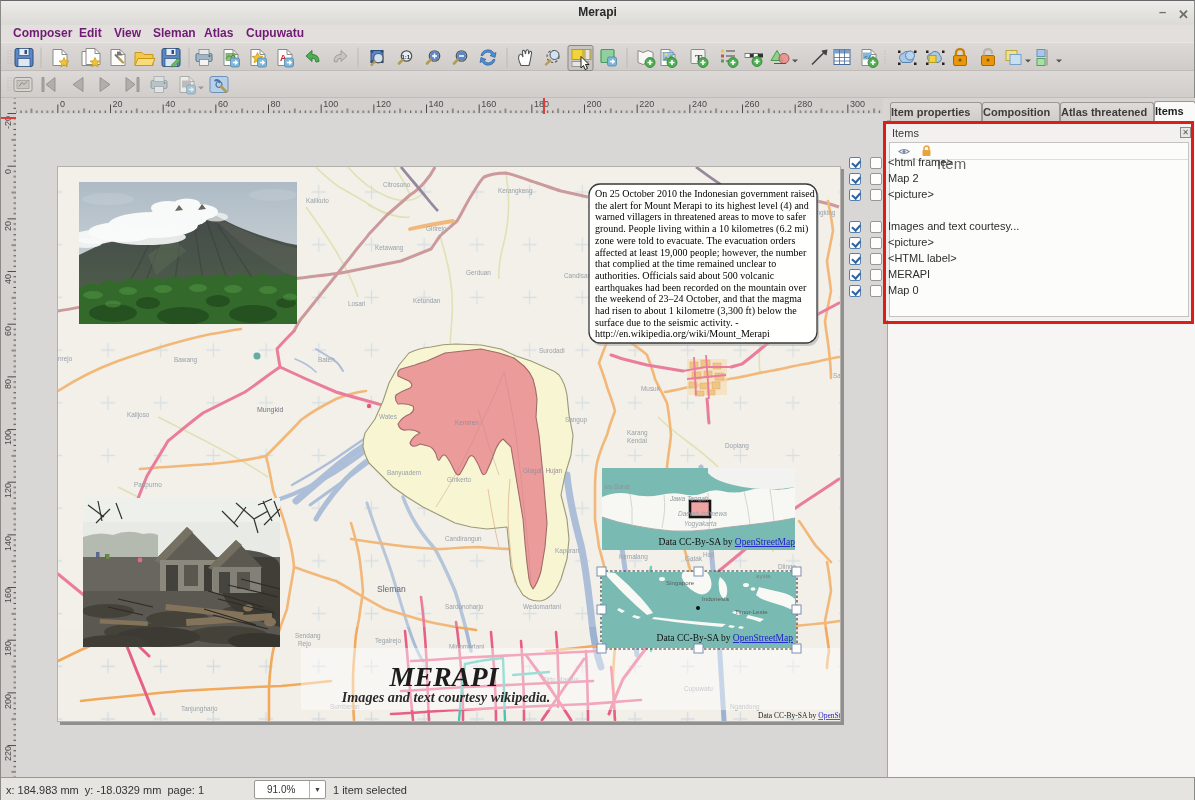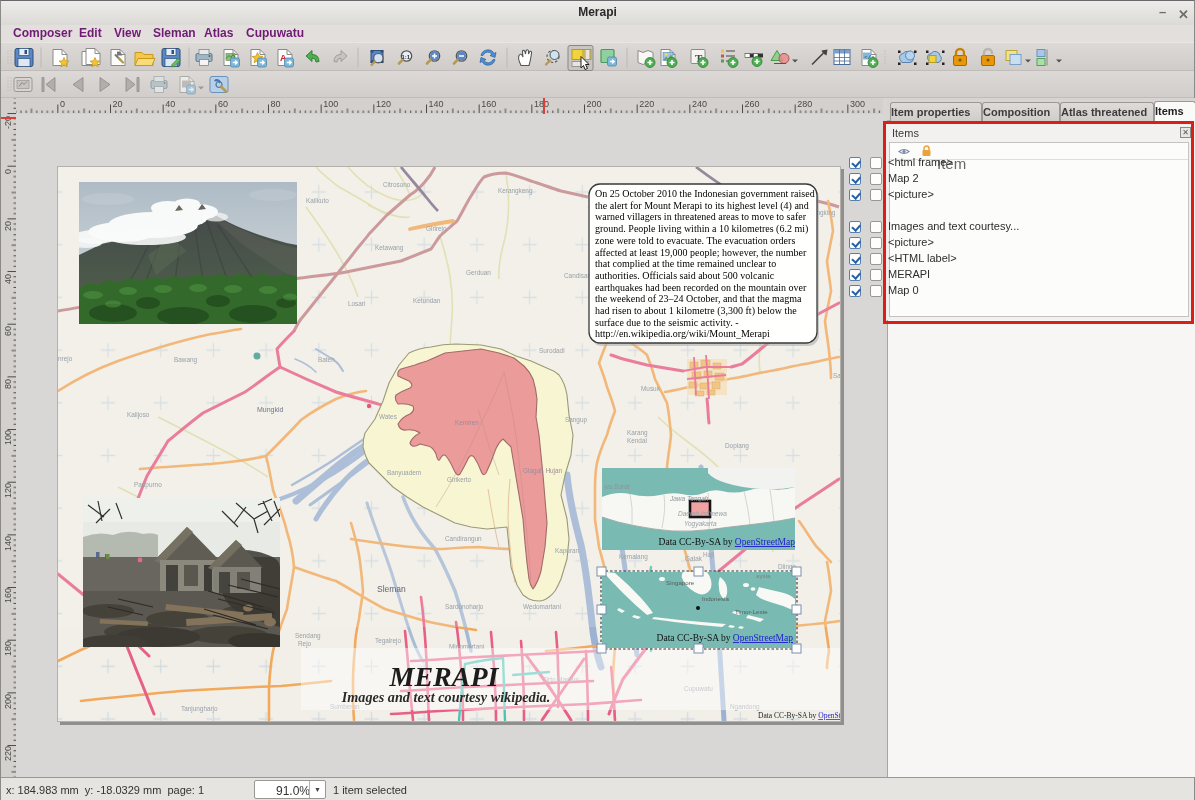--- a/index.html
+++ b/index.html
@@ -831,17 +831,17 @@
     </div>
   <div class="row" style="top:283px">
       <span class="cb1"></span>
       <span class="cb2"></span>
       <span class="rl">Map 0</span>
     </div>
   <div id="statusbar">
     <span style="position:absolute;left:5px;top:6px">x: 184.983 mm&nbsp; y: -18.0329 mm&nbsp; page: 1</span>
     <span style="position:absolute;left:332px;top:6px">1 item selected</span>
     <div style="position:absolute;left:253px;top:2px;width:72px;height:19px;background:#fff;border:1px solid #9a9792;border-radius:2px">
-      <span style="position:absolute;left:21px;top:3px;font-size:12px">91.0%</span>
+      <span style="position:absolute;left:12px;top:3px;font-size:10px">91.0%</span>
       <div style="position:absolute;right:0;top:0;width:16px;height:17px;border-left:1px solid #b5b2ad;font-size:7px;color:#444;text-align:center;line-height:17px">▼</div>
     </div>
   </div>
 </div>
 
 </body></html>

